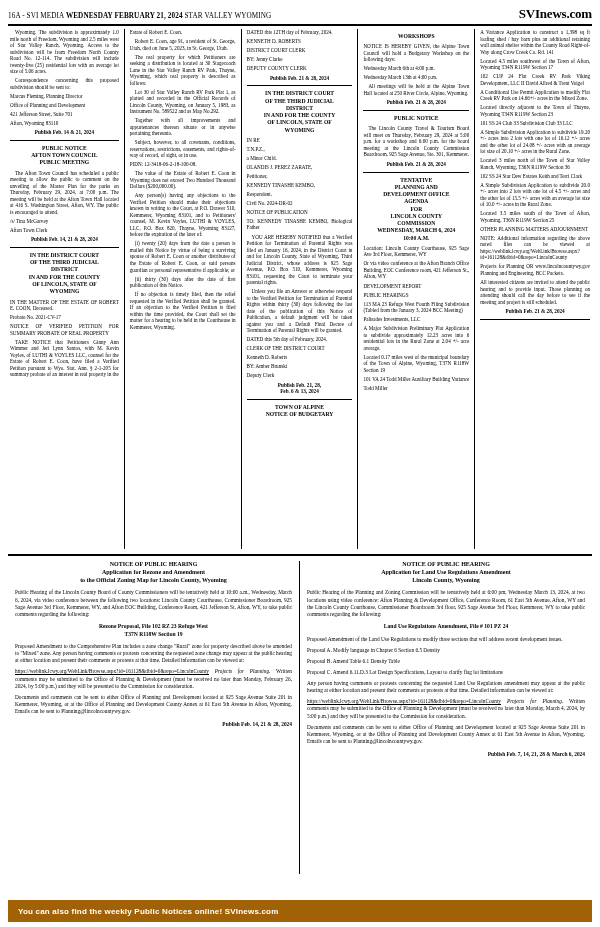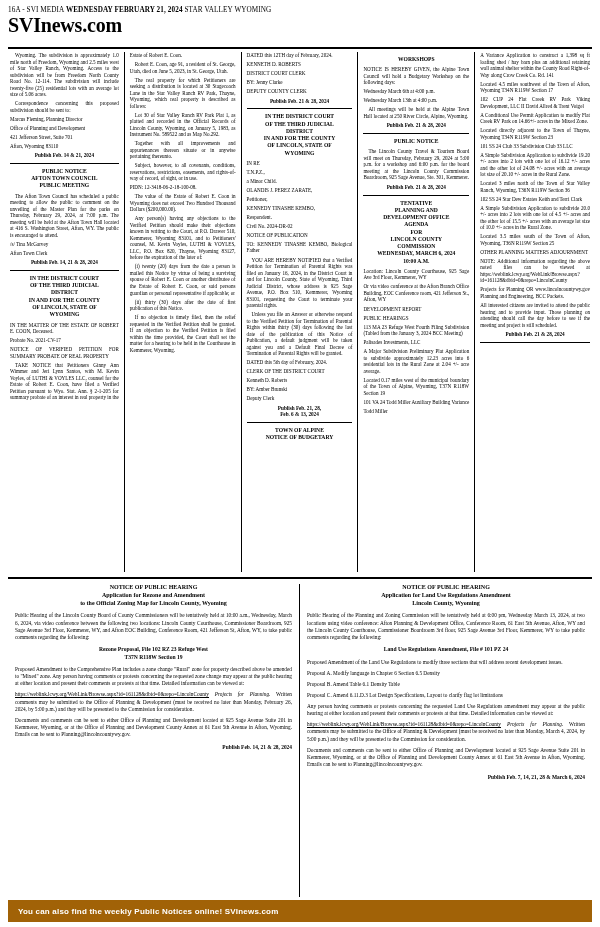--- a/index.html
+++ b/index.html
@@ -13,34 +13,33 @@
   .page{
     position:relative;
     width:600px; height:927px;
     box-sizing:border-box;
     padding:6px 8px 4px 8px;
   }
   
   .masthead{
     display:flex; align-items:baseline; justify-content:space-between;
     border-bottom:2px solid #000;
-    padding-bottom:10px;
+    padding-bottom:2px;
     margin-bottom:3px;
-    flex-direction:column;
   }
   .masthead-left{
     font-size:7.2px;
     letter-spacing:.1px;
     white-space:nowrap;
   }
   .mh-strong{font-weight:bold;}
   .masthead-right{
     font-family:"Liberation Serif", serif;
     font-weight:bold;
-    font-size:20px;
+    font-size:13px;
     letter-spacing:-.2px;
   }
   
   .cols{
     display:flex;
     gap:0;
     height:520px;
   }
   .col{
     width:20%;

